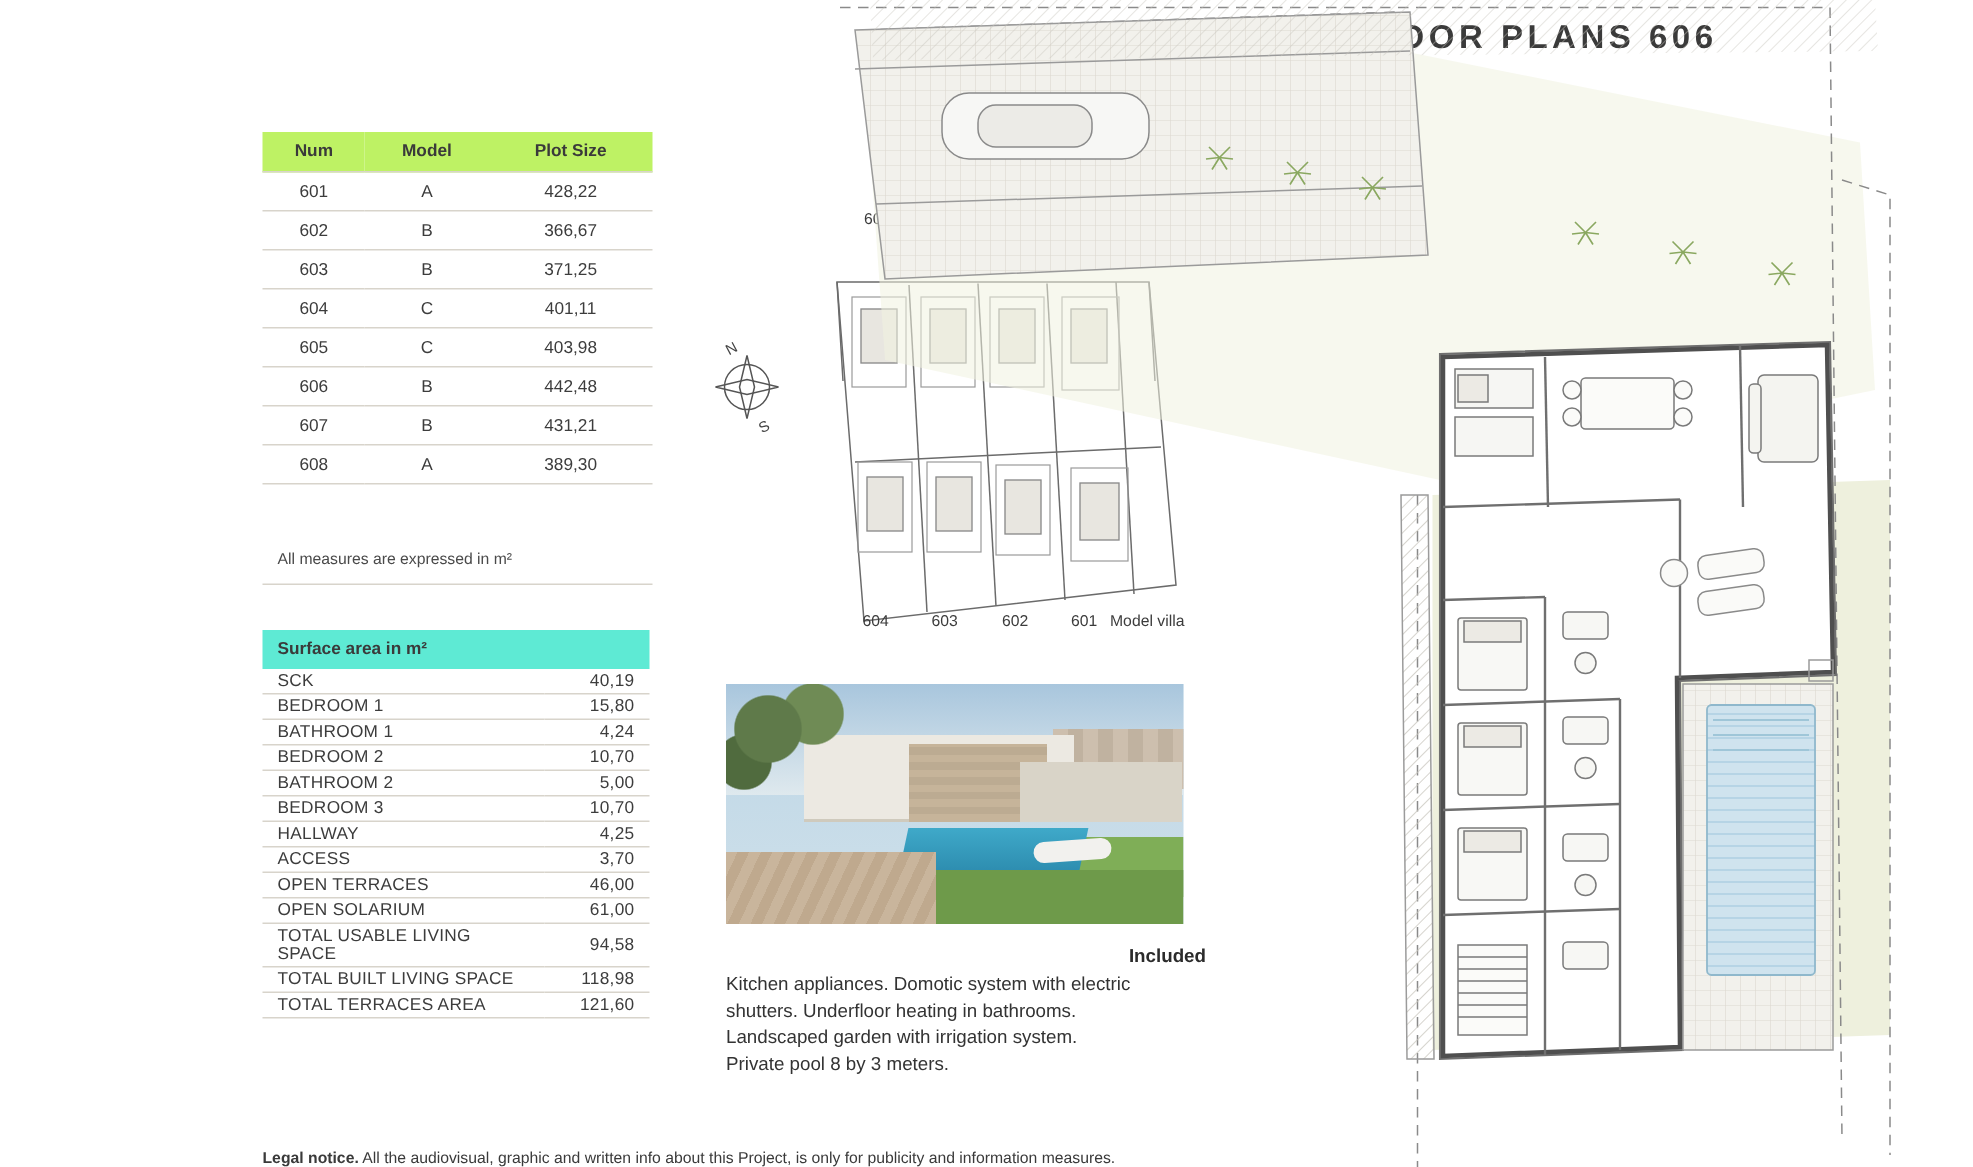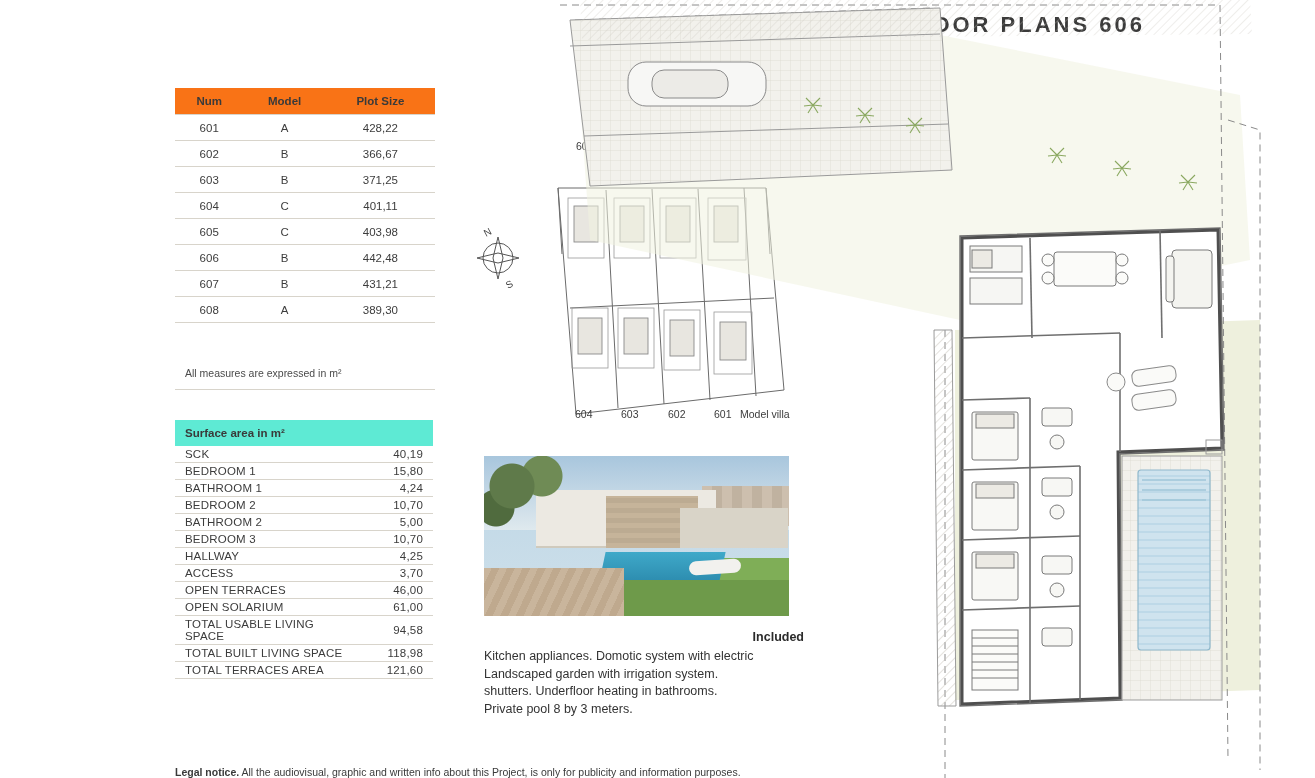--- a/index.html
+++ b/index.html
@@ -28,21 +28,21 @@
   }
 
   
   .plot-table {
     position: absolute;
     left: 175px; top: 88px;
     width: 260px;
   }
   .plot-table table { border-collapse: collapse; width: 100%; }
   .plot-table thead th {
-    background: #f97316;
+    background: #bef264;
     font-size: 11.5px;
     font-weight: 700;
     padding: 7px 6px;
     color: #3a3a3a;
     text-align: center;
   }
   .plot-table thead th:first-child { text-align: center; }
   .plot-table tbody td {
     font-size: 11.5px;
     padding: 6.5px 6px;
@@ -341,27 +341,27 @@
     <div class="ph-lawn2"></div>
     <div class="ph-pool"></div>
     <div class="ph-lounger"></div>
     <div class="ph-grass"></div>
     <div class="ph-deck"></div>
   </div>
 
   <div class="included">
     <div class="inc-title">Included</div>
     <div class="inc-line">Kitchen appliances. Domotic system with electric</div>
+    <div class="inc-line">shutters. Underfloor heating in bathrooms.</div>
     <div class="inc-line">Landscaped garden with irrigation system.</div>
-    <div class="inc-line">shutters. Underfloor heating in bathrooms.</div>
     <div class="inc-line">Private pool 8 by 3 meters.</div>
   </div>
 
   <div class="legal">
-    <b>Legal notice.</b><span> All the audiovisual, graphic and written info about this Project, is only for publicity and information purposes.</span>
+    <b>Legal notice.</b><span> All the audiovisual, graphic and written info about this Project, is only for publicity and information measures.</span>
   </div>
 
   <div class="fp">
     <svg width="755" height="778" viewBox="0 0 755 778">
       <defs>
         <pattern id="hatch" width="6" height="6" patternUnits="userSpaceOnUse" patternTransform="rotate(45)">
           <line x1="0" y1="0" x2="0" y2="6" stroke="#c9c6bd" stroke-width="1"></line>
         </pattern>
         <pattern id="paving" width="10" height="10" patternUnits="userSpaceOnUse">
           <rect width="10" height="10" fill="#f2f1ec"></rect>

